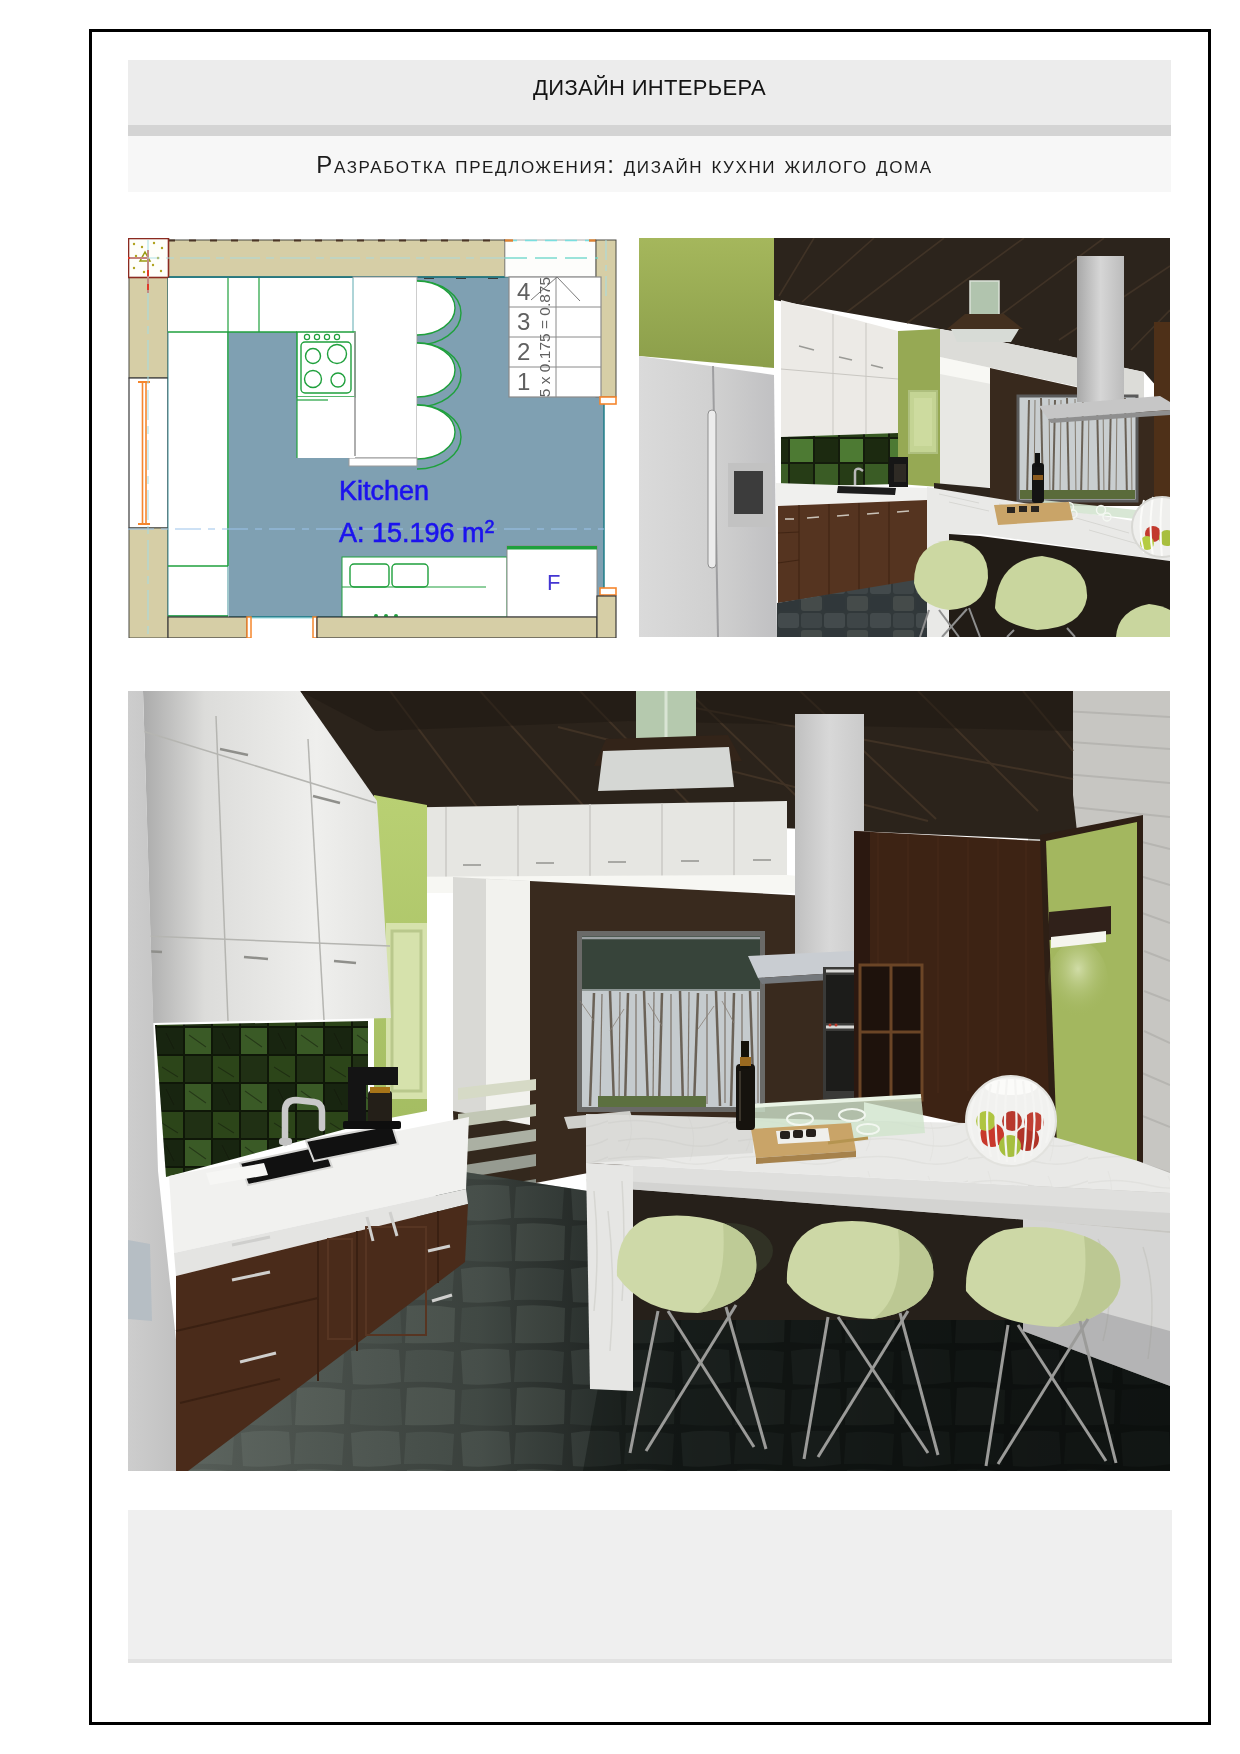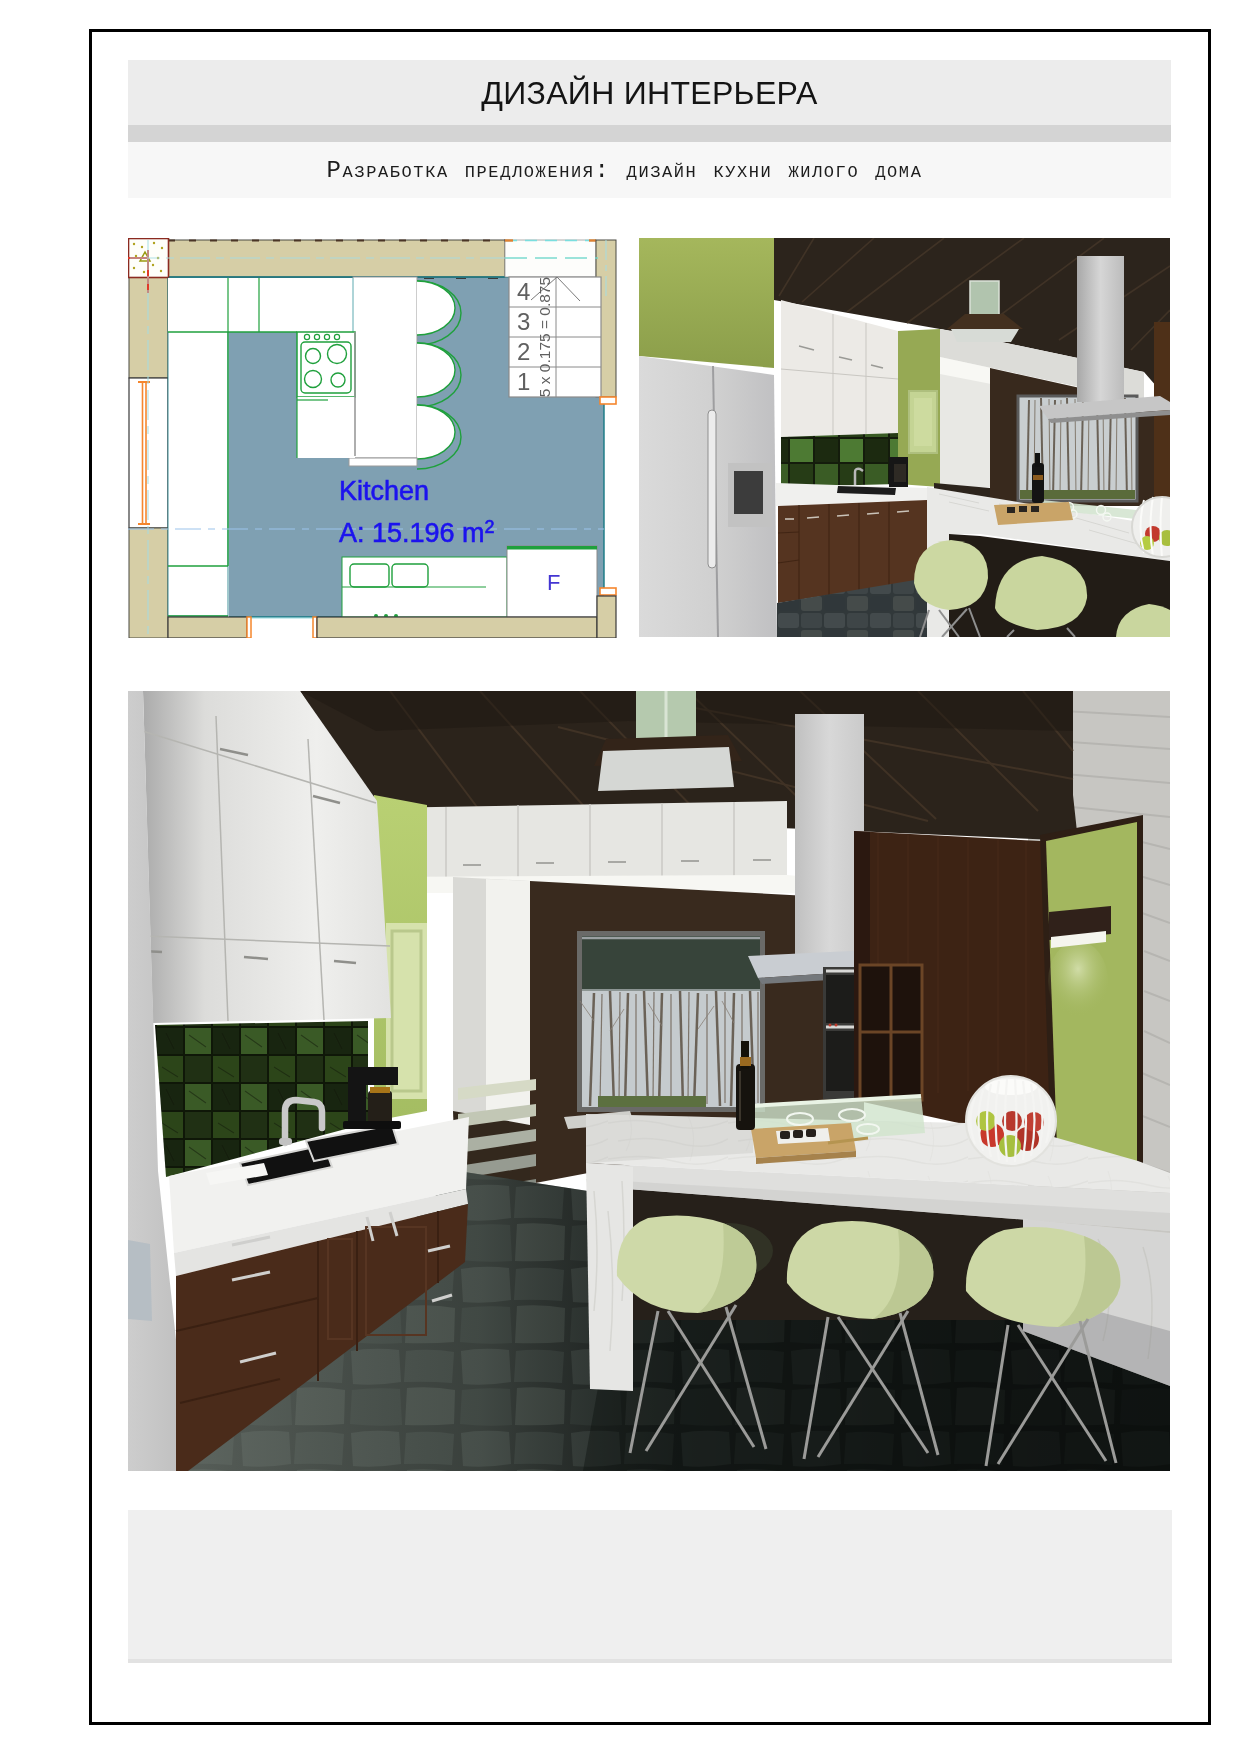--- a/index.html
+++ b/index.html
@@ -1,22 +1,22 @@
 <!DOCTYPE html>
 <html><head>
 <meta charset="utf-8">
 <style>
 html,body{margin:0;padding:0;background:#fff;}
 body{width:1240px;height:1754px;position:relative;font-family:"Liberation Sans",sans-serif;}
 .abs{position:absolute;}
 #frame{left:89px;top:29px;width:1116px;height:1690px;border:3px solid #000;}
 #band1{left:128px;top:60px;width:1043px;height:65px;background:#ececec;text-align:center;}
-#band1 span{display:inline-block;margin-top:15px;font-size:32px;letter-spacing:0.3px;color:#141414;}
+#band1 span{display:inline-block;margin-top:15px;font-size:22px;letter-spacing:0.3px;color:#141414;}
 #band2{left:128px;top:125px;width:1043px;height:17px;background:#d4d4d4;}
-#band3{left:128px;top:142px;width:1043px;height:56px;background:#f7f7f7;text-align:center;font-family:Liberation Mono, monospace;}
+#band3{left:128px;top:136px;width:1043px;height:56px;background:#f7f7f7;text-align:center;}
 #band3 span{display:inline-block;margin-top:15px;font-size:24px;font-variant:small-caps;letter-spacing:1.6px;color:#1c1c1c;position:relative;left:-25px;}
 #plan{left:128px;top:238px;}
 #r1{left:639px;top:238px;}
 #r2{left:128px;top:691px;}
 #footer{left:128px;top:1510px;width:1044px;height:149px;background:#efefef;border-bottom:4px solid #e2e2e2;}
 </style>
 </head>
 <body>
 
 <div class="abs" id="frame"></div>

